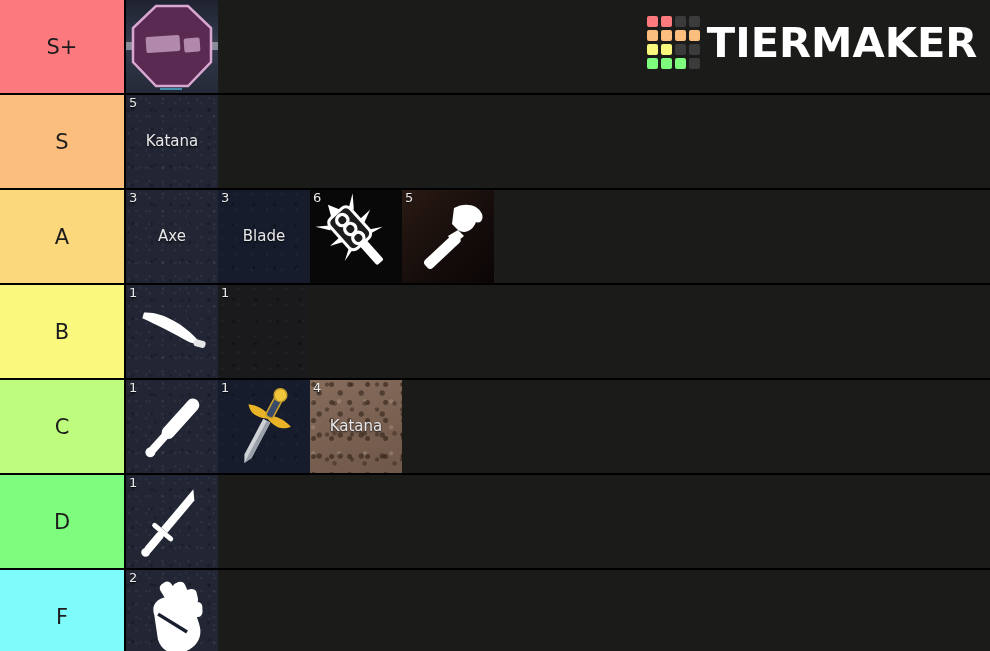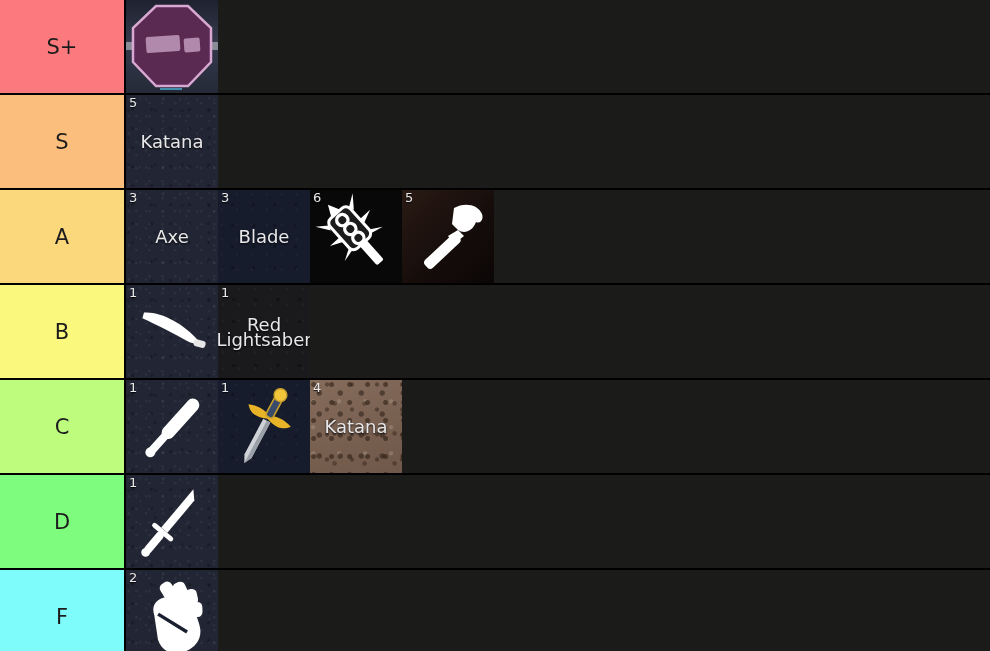--- a/index.html
+++ b/index.html
@@ -109,21 +109,21 @@
     font-size: 13px;
     font-family: "DejaVu Sans", sans-serif;
     line-height: 15px;
     z-index: 8;
     text-shadow: 0 1px 1px rgba(0,0,0,0.85);
   }
   .item-label {
     position: relative;
     z-index: 6;
     color: #e8e8ea;
-    font-size: 18px;
+    font-size: 15px;
     line-height: 15px;
     text-align: center;
     padding: 0 4px;
     font-family: "DejaVu Sans", sans-serif;
     text-shadow: 0 1px 2px rgba(0,0,0,0.9);
   }
   .item-art {
     position: absolute;
     inset: 0;
     z-index: 1;
@@ -178,20 +178,41 @@
   }
   .art-svg { width: 100%; height: 100%; display: block; }
 
   .tier-spacer { flex: 1; background: #1b1b19; }
 </style>
 </head>
 <body>
 
 <div id="tierlist-app">
 
+  <div class="brand-logo">
+    <div class="logo-grid">
+        <div class="logo-cell" style="background: rgb(252, 122, 126);"></div>
+        <div class="logo-cell" style="background: rgb(252, 122, 126);"></div>
+        <div class="logo-cell" style="background: rgb(59, 59, 59);"></div>
+        <div class="logo-cell" style="background: rgb(59, 59, 59);"></div>
+        <div class="logo-cell" style="background: rgb(252, 190, 124);"></div>
+        <div class="logo-cell" style="background: rgb(252, 190, 124);"></div>
+        <div class="logo-cell" style="background: rgb(252, 190, 124);"></div>
+        <div class="logo-cell" style="background: rgb(252, 190, 124);"></div>
+        <div class="logo-cell" style="background: rgb(250, 249, 126);"></div>
+        <div class="logo-cell" style="background: rgb(250, 249, 126);"></div>
+        <div class="logo-cell" style="background: rgb(59, 59, 59);"></div>
+        <div class="logo-cell" style="background: rgb(59, 59, 59);"></div>
+        <div class="logo-cell" style="background: rgb(126, 252, 126);"></div>
+        <div class="logo-cell" style="background: rgb(126, 252, 126);"></div>
+        <div class="logo-cell" style="background: rgb(126, 252, 126);"></div>
+        <div class="logo-cell" style="background: rgb(59, 59, 59);"></div>
+      </div>
+    <div class="brand-word">TIERMAKER</div>
+  </div>
 
   <div class="tier-table">
       <div class="tier-row">
         <div class="tier-label" style="background: rgb(252, 122, 126);">S+</div>
         <div class="tier-items">
           <div class="tier-item bg-stopsign">
             <div class="item-art">
               <svg class="art-svg" viewBox="0 0 92 93">
                 <rect x="0" y="0" width="92" height="93" fill="none"></rect>
                 <rect x="0" y="42" width="92" height="8" fill="#cfcfd6" opacity="0.55"></rect>
@@ -273,21 +294,20 @@
                 <g transform="rotate(16 46 46)">
                   <path d="M14 36 C30 30 56 36 74 48 L76 52 L66 52 C48 48 28 44 14 42 Z" fill="#ffffff"></path>
                   <rect x="70" y="47" width="12" height="7" rx="3" fill="#e6e6e6"></rect>
                 </g>
               </svg>
             </div>
             <div class="item-count">1</div>
           </div>
           <div class="tier-item bg-dark-noise">
             <div class="item-count">1</div>
-            <div class="item-label">Red Lightsaber</div>
           </div>
           <div class="tier-spacer"></div>
         </div>
       </div>
       <div class="tier-row">
         <div class="tier-label" style="background: rgb(189, 252, 124);">C</div>
         <div class="tier-items">
           <div class="tier-item bg-navy">
             <div class="item-art">
               <svg class="art-svg" viewBox="0 0 92 93">

